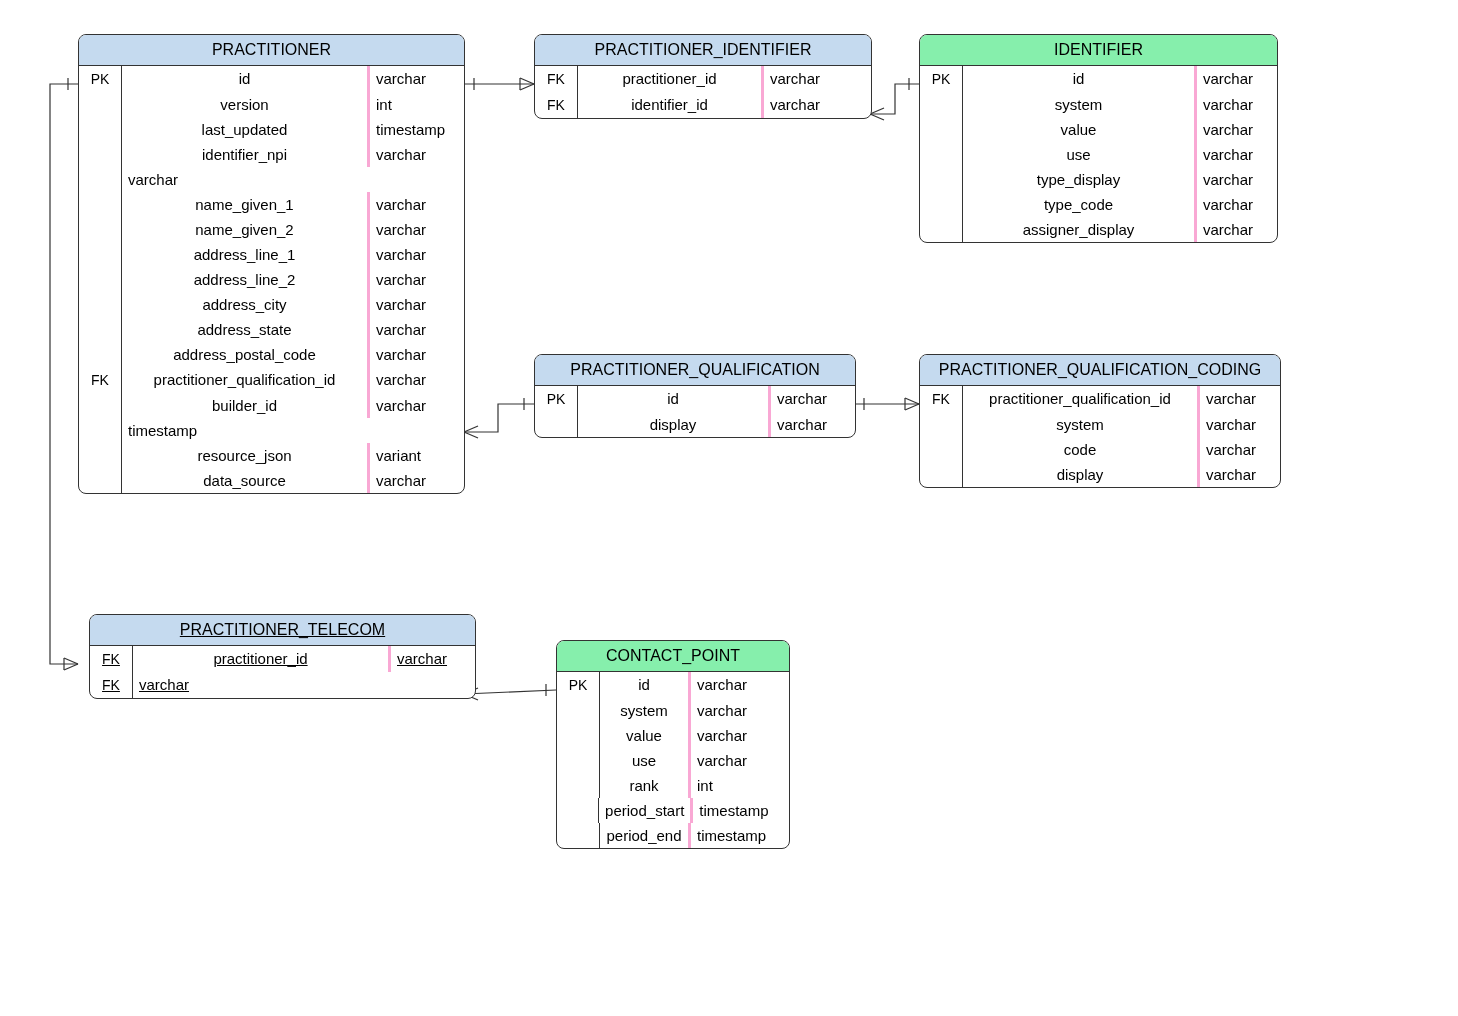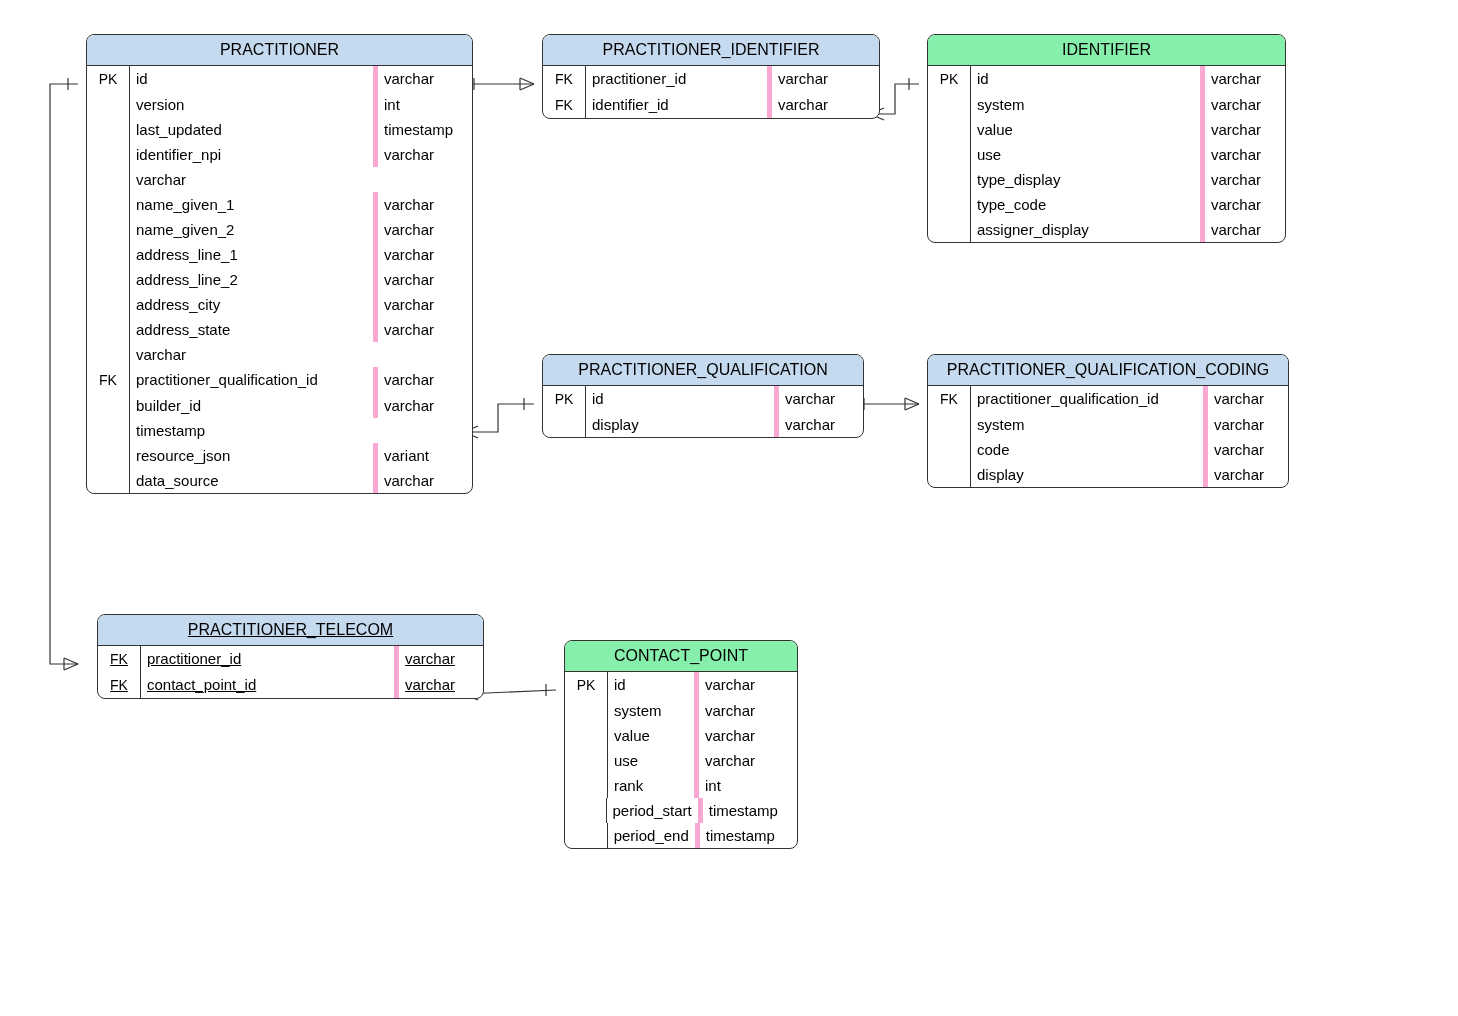--- a/index.html
+++ b/index.html
@@ -11,21 +11,20 @@
     height: 1016px;
     position: relative;
   }
   .entity {
     position: absolute;
     border: 1px solid #333;
     border-radius: 8px;
     overflow: hidden;
     background: #fff;
     font-size: 15px;
-    margin-left: 8px;
   }
   .entity-header {
     background: #c5daef;
     text-align: center;
     padding: 6px 4px;
     font-size: 16px;
     border-bottom: 1px solid #333;
   }
   .entity-header.alt {
     background: #86efac;
@@ -36,22 +35,23 @@
   }
   .entity-row .key {
     width: 34px;
     border-right: 1px solid #333;
     padding: 5px 4px;
     text-align: center;
     font-size: 14px;
   }
   .entity-row .name {
     flex: 1;
-    border-right: 5px solid #f9a8d4;
+    border-right: 3px solid #f9a8d4;
     padding: 4px 6px;
+    text-align: center;
   }
   .entity-row .type {
     width: 82px;
     padding: 4px 6px;
   }
   .entity-row.last {
     border-bottom: none;
   }
   svg.connectors {
     position: absolute;
@@ -165,20 +165,21 @@
       <div class="name">address_city</div>
       <div class="type" style="width: 82px;">varchar</div>
     </div>
     <div class="entity-row">
       <div class="key"></div>
       <div class="name">address_state</div>
       <div class="type" style="width: 82px;">varchar</div>
     </div>
     <div class="entity-row">
       <div class="key"></div>
+      <div class="name">address_postal_code</div>
       <div class="type" style="width: 82px;">varchar</div>
     </div>
     <div class="entity-row">
       <div class="key">FK</div>
       <div class="name">practitioner_qualification_id</div>
       <div class="type" style="width: 82px;">varchar</div>
     </div>
     <div class="entity-row">
       <div class="key"></div>
       <div class="name">builder_id</div>
@@ -288,21 +289,20 @@
   </div>
 <div class="entity" style="left: 89px; top: 614px; width: 385px; text-decoration: underline;">
     <div class="entity-header">PRACTITIONER_TELECOM</div>
     <div class="entity-row">
       <div class="key">FK</div>
       <div class="name">practitioner_id</div>
       <div class="type" style="width: 72px;">varchar</div>
     </div>
     <div class="entity-row last">
       <div class="key">FK</div>
-      <div class="name">contact_point_id</div>
       <div class="type" style="width: 72px;">varchar</div>
     </div>
   </div>
 <div class="entity" style="left: 556px; top: 640px; width: 232px;">
     <div class="entity-header alt">CONTACT_POINT</div>
     <div class="entity-row">
       <div class="key">PK</div>
       <div class="name">id</div>
       <div class="type" style="width: 86px;">varchar</div>
     </div>

